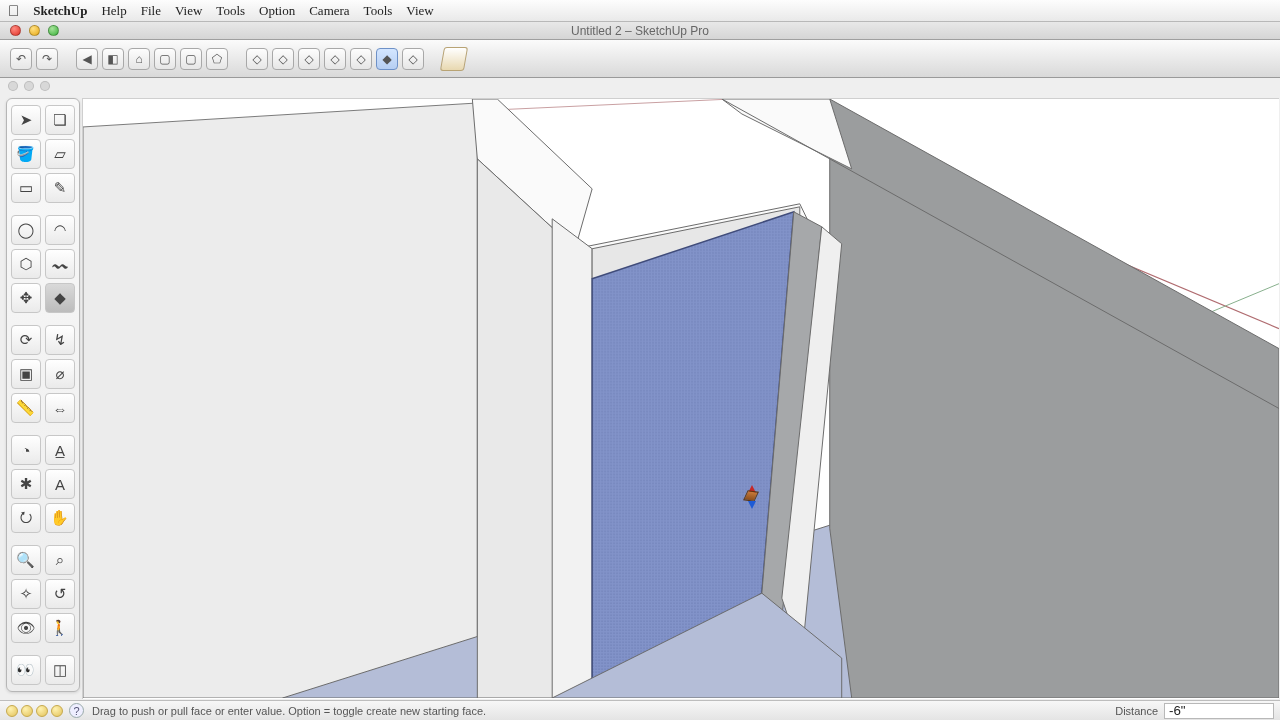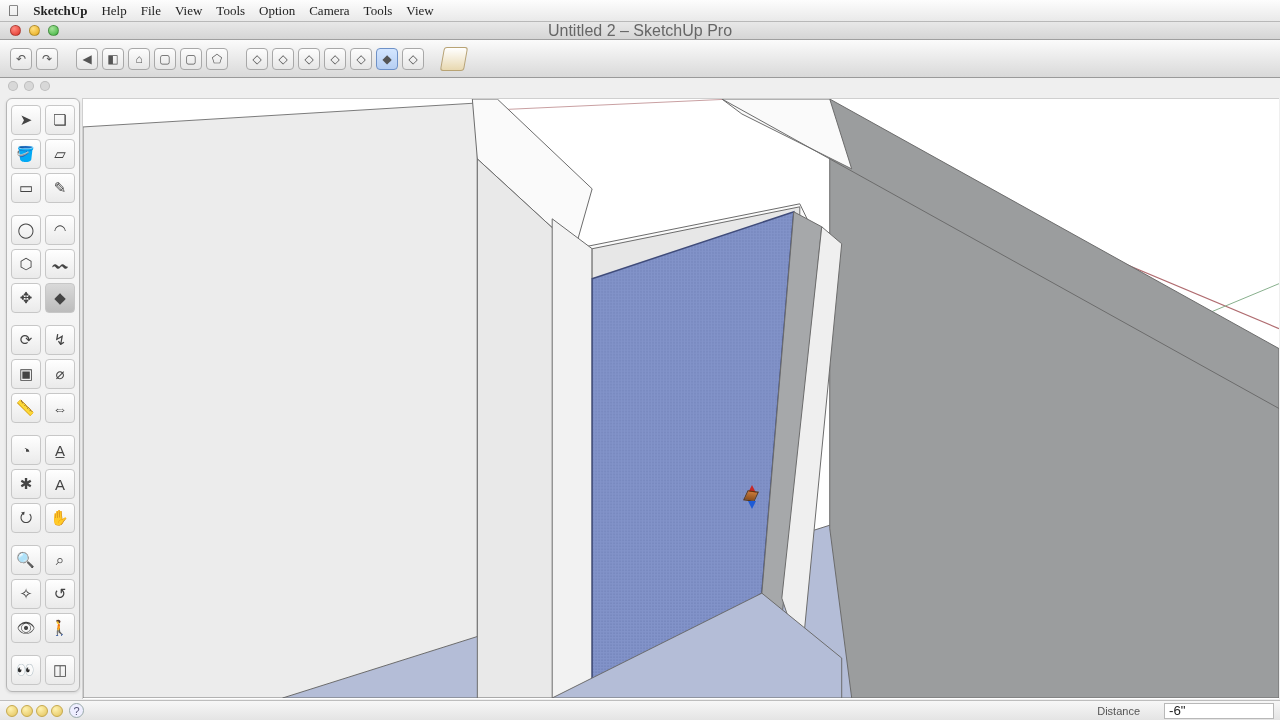--- a/index.html
+++ b/index.html
@@ -15,21 +15,21 @@
   .mac-menubar span.item { cursor:default;font-family:Liberation Serif, serif; }
 
   
   .gap-strip { position:absolute; left:0; top:22px; width:100%; height:18px;
     background:linear-gradient(#e8e8e8,#d5d5d5); border-bottom:1px solid #9f9f9f;
     display:flex; align-items:center; padding-left:10px; gap:8px;}
   .traffic-dot { width:11px; height:11px; border-radius:50%; border:1px solid rgba(0,0,0,.25);}
   .td-red{background:radial-gradient(circle at 35% 30%,#ff8a80,#e03228);}
   .td-yel{background:radial-gradient(circle at 35% 30%,#ffe082,#e6a917);}
   .td-grn{background:radial-gradient(circle at 35% 30%,#a6e39a,#3bb23b);}
-  .gap-strip .wintitle{ position:absolute; left:50%; transform:translateX(-50%); color:#666; font-size:16px;}
+  .gap-strip .wintitle{ position:absolute; left:50%; transform:translateX(-50%); color:#666; font-size:12px;}
 
   
   .win-toolbar { position:absolute; left:0; top:40px; width:100%; height:38px;
     background:linear-gradient(#fbfbfb,#d9d9d9); border-bottom:1px solid #9a9a9a;
     display:flex; align-items:center; padding:0 10px; gap:18px;}
   .tb-group{display:flex;gap:4px;}
   .tb-btn{ width:22px; height:22px; border:1px solid #a8a8a8; border-radius:4px;
     background:linear-gradient(#fdfdfd,#e6e6e6); display:flex; align-items:center; justify-content:center;
     font-size:12px; color:#555; cursor:default;}
   .tb-btn.active{ background:linear-gradient(#d4e6ff,#b6cef2); border-color:#6e91c7;}
@@ -55,21 +55,21 @@
 
   
   .status{ position:absolute; left:0; bottom:0; width:100%; height:20px;
     background:linear-gradient(#f7f7f7,#e4e4e4); border-top:1px solid #bdbdbd;
     display:flex; align-items:center; font-size:11px; color:#555;}
   .status .dots{display:flex;gap:3px; padding:0 6px;}
   .status .dots span{width:12px;height:12px;border-radius:50%;border:1px solid #c6a94d;background:radial-gradient(circle at 35% 30%,#fff2b0,#e2c25a);}
   .status .qmark{width:15px;height:15px;border-radius:50%;border:1px solid #9aa;background:#eef;display:flex;align-items:center;justify-content:center;font-size:11px;color:#557;margin-right:8px;}
   .status .hint{flex:0 1 auto;}
   .status .spacer{flex:1;}
-  .status .measure-label{padding-right:24px;color:#555;}
+  .status .measure-label{padding-right:6px;color:#555;}
   .status .measure-val{width:110px;height:16px;border:1px solid #b8b8b8;background:#fff;padding:1px 4px;margin-right:6px;color:#222;}
 
   
   .scene-svg{position:absolute;inset:0;}
   .cursor3d{position:absolute; left:662px; top:392px; width:24px;height:24px;}
   .cursor3d .cube{width:12px;height:10px;background:linear-gradient(#c97a3a,#8a4e1f);border:1px solid #5a3513;transform:skewX(-25deg) skewY(8deg);}
   .cursor3d .arrow-red{position:absolute;left:3px;top:-6px;width:0;height:0;border-left:4px solid transparent;border-right:4px solid transparent;border-bottom:8px solid #c62828;}
   .cursor3d .arrow-blue{position:absolute;left:3px;top:10px;width:0;height:0;border-left:4px solid transparent;border-right:4px solid transparent;border-top:8px solid #1e5bd6;}
 </style>
 </head>
@@ -255,18 +255,19 @@
   </div>
 
   <div class="status">
     <div class="dots">
       <span></span>
         <span></span>
         <span></span>
         <span></span>
     </div>
     <div class="qmark">?</div>
+    <div class="hint">Drag to push or pull face or enter value.  Option = toggle create new starting face.</div>
     <div class="spacer"></div>
     <div class="measure-label">Distance</div>
     <input class="measure-val" value="-6&quot;" style="">
   </div>
 
 </div>
 
 </body></html>

